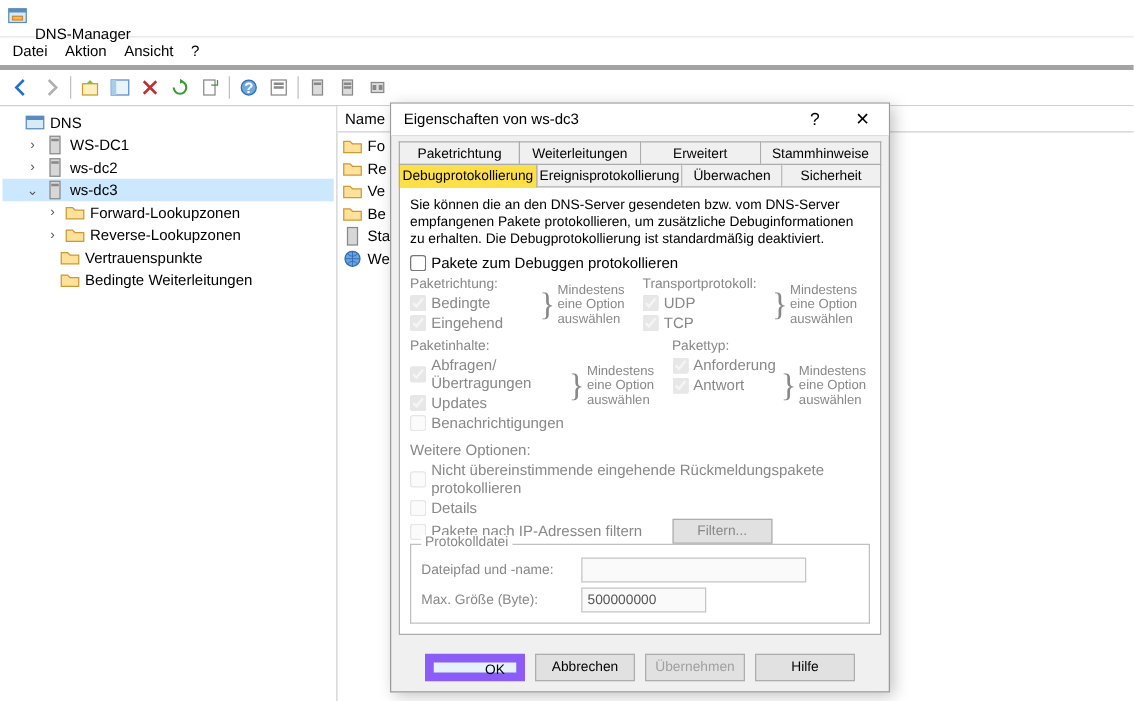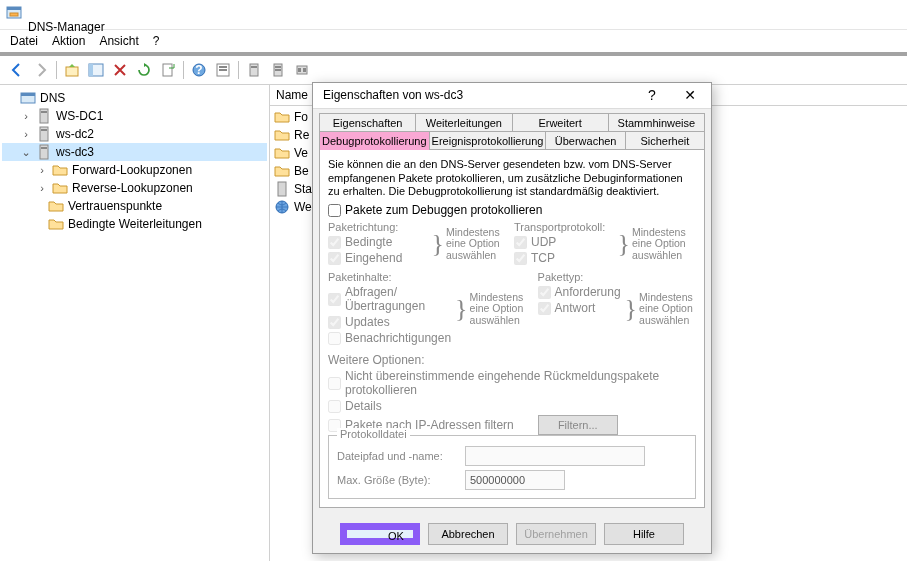--- a/index.html
+++ b/index.html
@@ -32,21 +32,21 @@
 .dialog { position: absolute; left: 312px; top: 82px; width: 400px; height: 472px; background: #f0f0f0; border: 1px solid #9a9a9a; box-shadow: 3px 3px 12px rgba(0,0,0,0.25); display: flex; flex-direction: column; }
 .dlg-title { display: flex; align-items: center; justify-content: space-between; background: #fff; height: 30px; padding: 0 6px 0 10px; border-bottom: 1px solid #dcdcdc; }
 .dlg-title .t { font-size: 12px; }
 .dlg-title .btns { display: flex; gap: 8px; }
 .dlg-title .btns .winbtn { width: 30px; text-align: center; font-size: 14px; }
 
 .tabs { padding: 4px 6px 0 6px; }
 .tabrow { display: flex; }
 .tab { flex: 1; text-align: center; padding: 3px 2px; background: #f0f0f0; border: 1px solid #acacac; border-bottom: none; font-size: 11px; cursor: default; }
 .tab + .tab { border-left: none; }
-.tabrow2 .tab.active { background: #f9a8d4; position: relative; z-index: 2; }
+.tabrow2 .tab.active { background: #fde047; position: relative; z-index: 2; }
 .tabrow2 { margin-top: -1px; }
 .tabbody { background: #fff; border: 1px solid #acacac; margin: 0 6px 6px 6px; padding: 8px; flex: 1; font-size: 11px; position: relative; top: -1px; }
 
 .desc { font-size: 11px; margin-bottom: 4px; line-height: 1.25; }
 .chk { display: flex; align-items: center; gap: 4px; font-size: 11px; margin: 2px 0; }
 .chk input { width: 13px; height: 13px; }
 .chk.disabled { color: #888; }
 .chk.disabled input { opacity: 0.55; }
 
 .optgrid { display: flex; gap: 4px; margin-top: 4px; }
@@ -316,21 +316,21 @@
   <div class="dlg-title">
     <span class="t">Eigenschaften von ws-dc3</span>
     <span class="btns">
       <span class="winbtn">?</span>
       <span class="winbtn">✕</span>
     </span>
   </div>
 
   <div class="tabs">
     <div class="tabrow">
-      <div class="tab">Eigenschaften</div>
+      <div class="tab">Paketrichtung</div>
       <div class="tab">Weiterleitungen</div>
       <div class="tab">Erweitert</div>
       <div class="tab">Stammhinweise</div>
     </div>
     <div class="tabrow tabrow2">
       <div class="tab active">Debugprotokollierung</div>
       <div class="tab">Ereignisprotokollierung</div>
       <div class="tab">Überwachen</div>
       <div class="tab">Sicherheit</div>
     </div>

